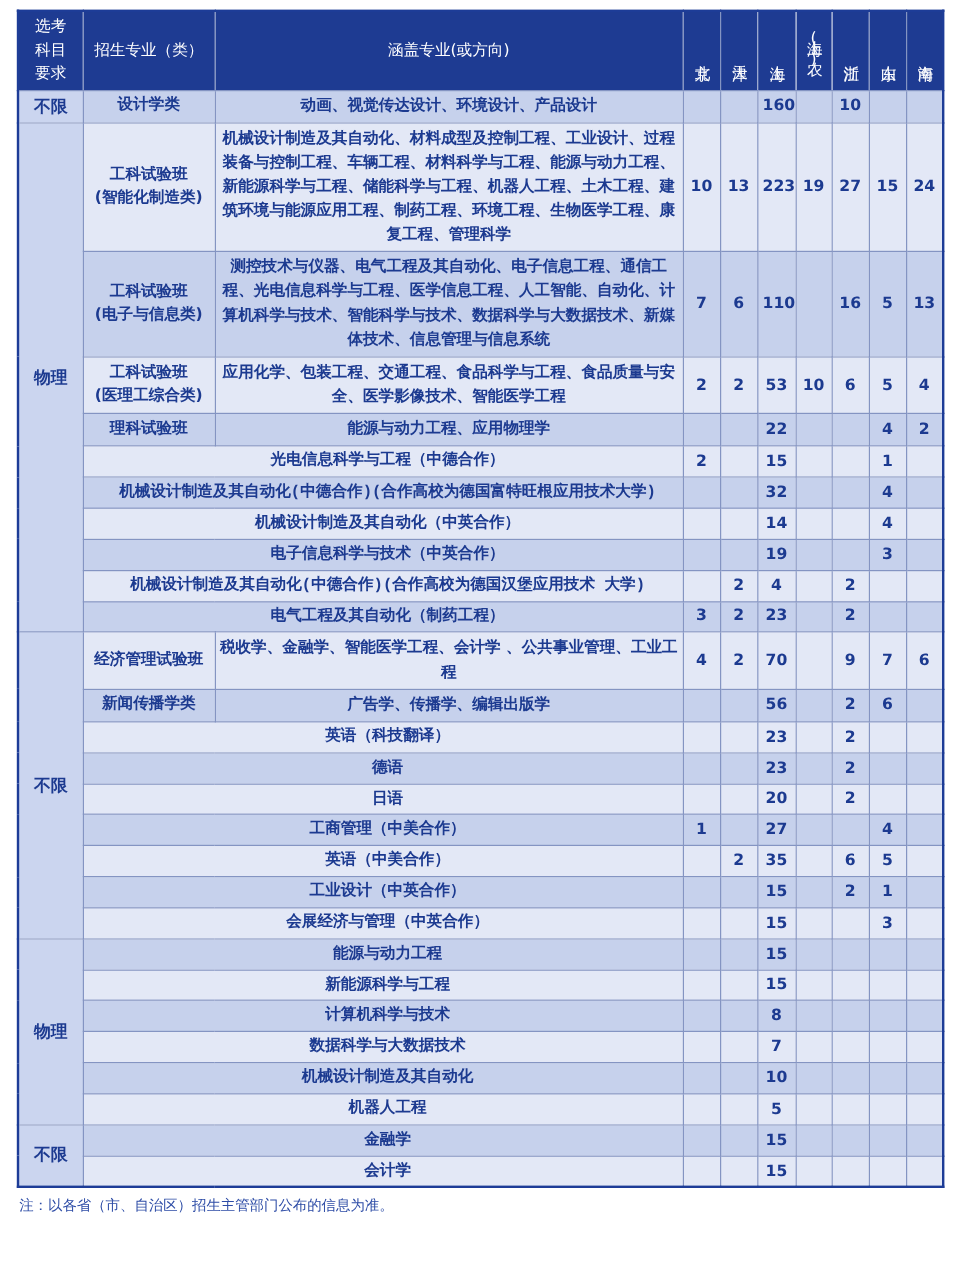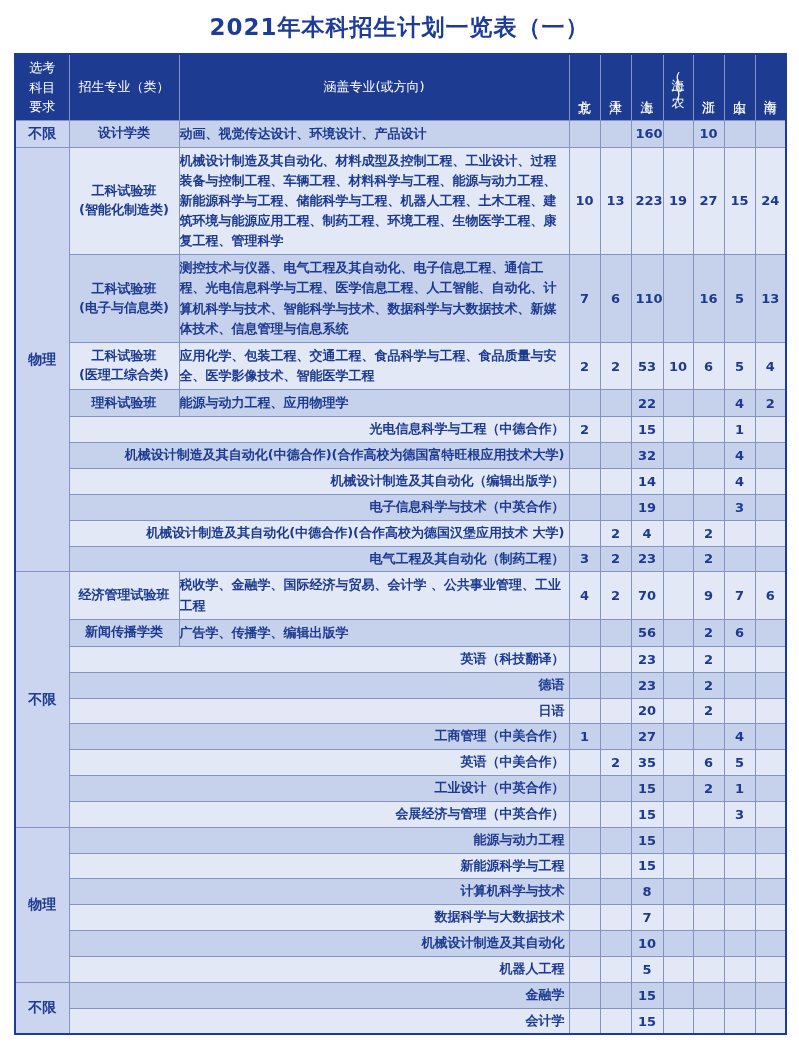--- a/index.html
+++ b/index.html
@@ -72,44 +72,44 @@
   }
   td.major-cell {
     text-align: center;
     font-weight: 700;
     white-space: pre-line;
     line-height: 1.45;
     padding: 3px 4px;
     margin-top: 36px;
   }
   td.major-cell.merged {
-    text-align: right;
+    text-align: center;
     padding-left: 12px;
+    font-family: Liberation Mono, monospace;
   }
   td.covered-cell {
-    text-align: left;
+    text-align: center;
     font-weight: 600;
     line-height: 1.55;
     padding: 3px 0;
   }
   td.num-cell {
     text-align: center;
     font-weight: 600;
   }
   .footnote {
     color: var(--footnote-text, #2d4ca6);
     font-size: 12px;
     margin: 6px 0 0 2px;
   }
 </style>
 </head>
 <body>
 
 <div class="page">
-  <h1 class="page-title">2021年本科招生计划一览表（一）</h1>
 
   <table class="plan-table">
     <colgroup>
       <col style="width:54px">
         <col style="width:110px">
         <col style="width:390px">
       <col style="width:31px">
         <col style="width:31px">
         <col style="width:32px">
       <col style="width:30px">
@@ -206,21 +206,21 @@
           <td class="major-cell merged" colspan="2">机械设计制造及其自动化(中德合作)(合作高校为德国富特旺根应用技术大学)</td>
           <td class="num-cell"></td>
           <td class="num-cell"></td>
           <td class="num-cell">32</td>
           <td class="num-cell"></td>
           <td class="num-cell"></td>
           <td class="num-cell">4</td>
           <td class="num-cell"></td>
         </tr>
         <tr class="row-b">
-          <td class="major-cell merged" colspan="2">机械设计制造及其自动化（编辑出版学）</td>
+          <td class="major-cell merged" colspan="2">机械设计制造及其自动化（中英合作）</td>
           <td class="num-cell"></td>
           <td class="num-cell"></td>
           <td class="num-cell">14</td>
           <td class="num-cell"></td>
           <td class="num-cell"></td>
           <td class="num-cell">4</td>
           <td class="num-cell"></td>
         </tr>
         <tr class="row-a">
           <td class="major-cell merged" colspan="2">电子信息科学与技术（中英合作）</td>
@@ -248,21 +248,21 @@
           <td class="num-cell">2</td>
           <td class="num-cell">23</td>
           <td class="num-cell"></td>
           <td class="num-cell">2</td>
           <td class="num-cell"></td>
           <td class="num-cell"></td>
         </tr>
         <tr class="row-b">
           <td class="subject-cell" rowspan="9">不限</td>
           <td class="major-cell">经济管理试验班</td>
-          <td class="covered-cell">税收学、金融学、国际经济与贸易、会计学 、公共事业管理、工业工程</td>
+          <td class="covered-cell">税收学、金融学、智能医学工程、会计学 、公共事业管理、工业工程</td>
           <td class="num-cell">4</td>
           <td class="num-cell">2</td>
           <td class="num-cell">70</td>
           <td class="num-cell"></td>
           <td class="num-cell">9</td>
           <td class="num-cell">7</td>
           <td class="num-cell">6</td>
         </tr>
         <tr class="row-a">
           <td class="major-cell">新闻传播学类</td>
@@ -423,13 +423,14 @@
           <td class="num-cell"></td>
           <td class="num-cell">15</td>
           <td class="num-cell"></td>
           <td class="num-cell"></td>
           <td class="num-cell"></td>
           <td class="num-cell"></td>
         </tr>
       </tbody>
   </table>
 
+  <p class="footnote">注：以各省（市、自治区）招生主管部门公布的信息为准。</p>
 </div>
 
 </body></html>

